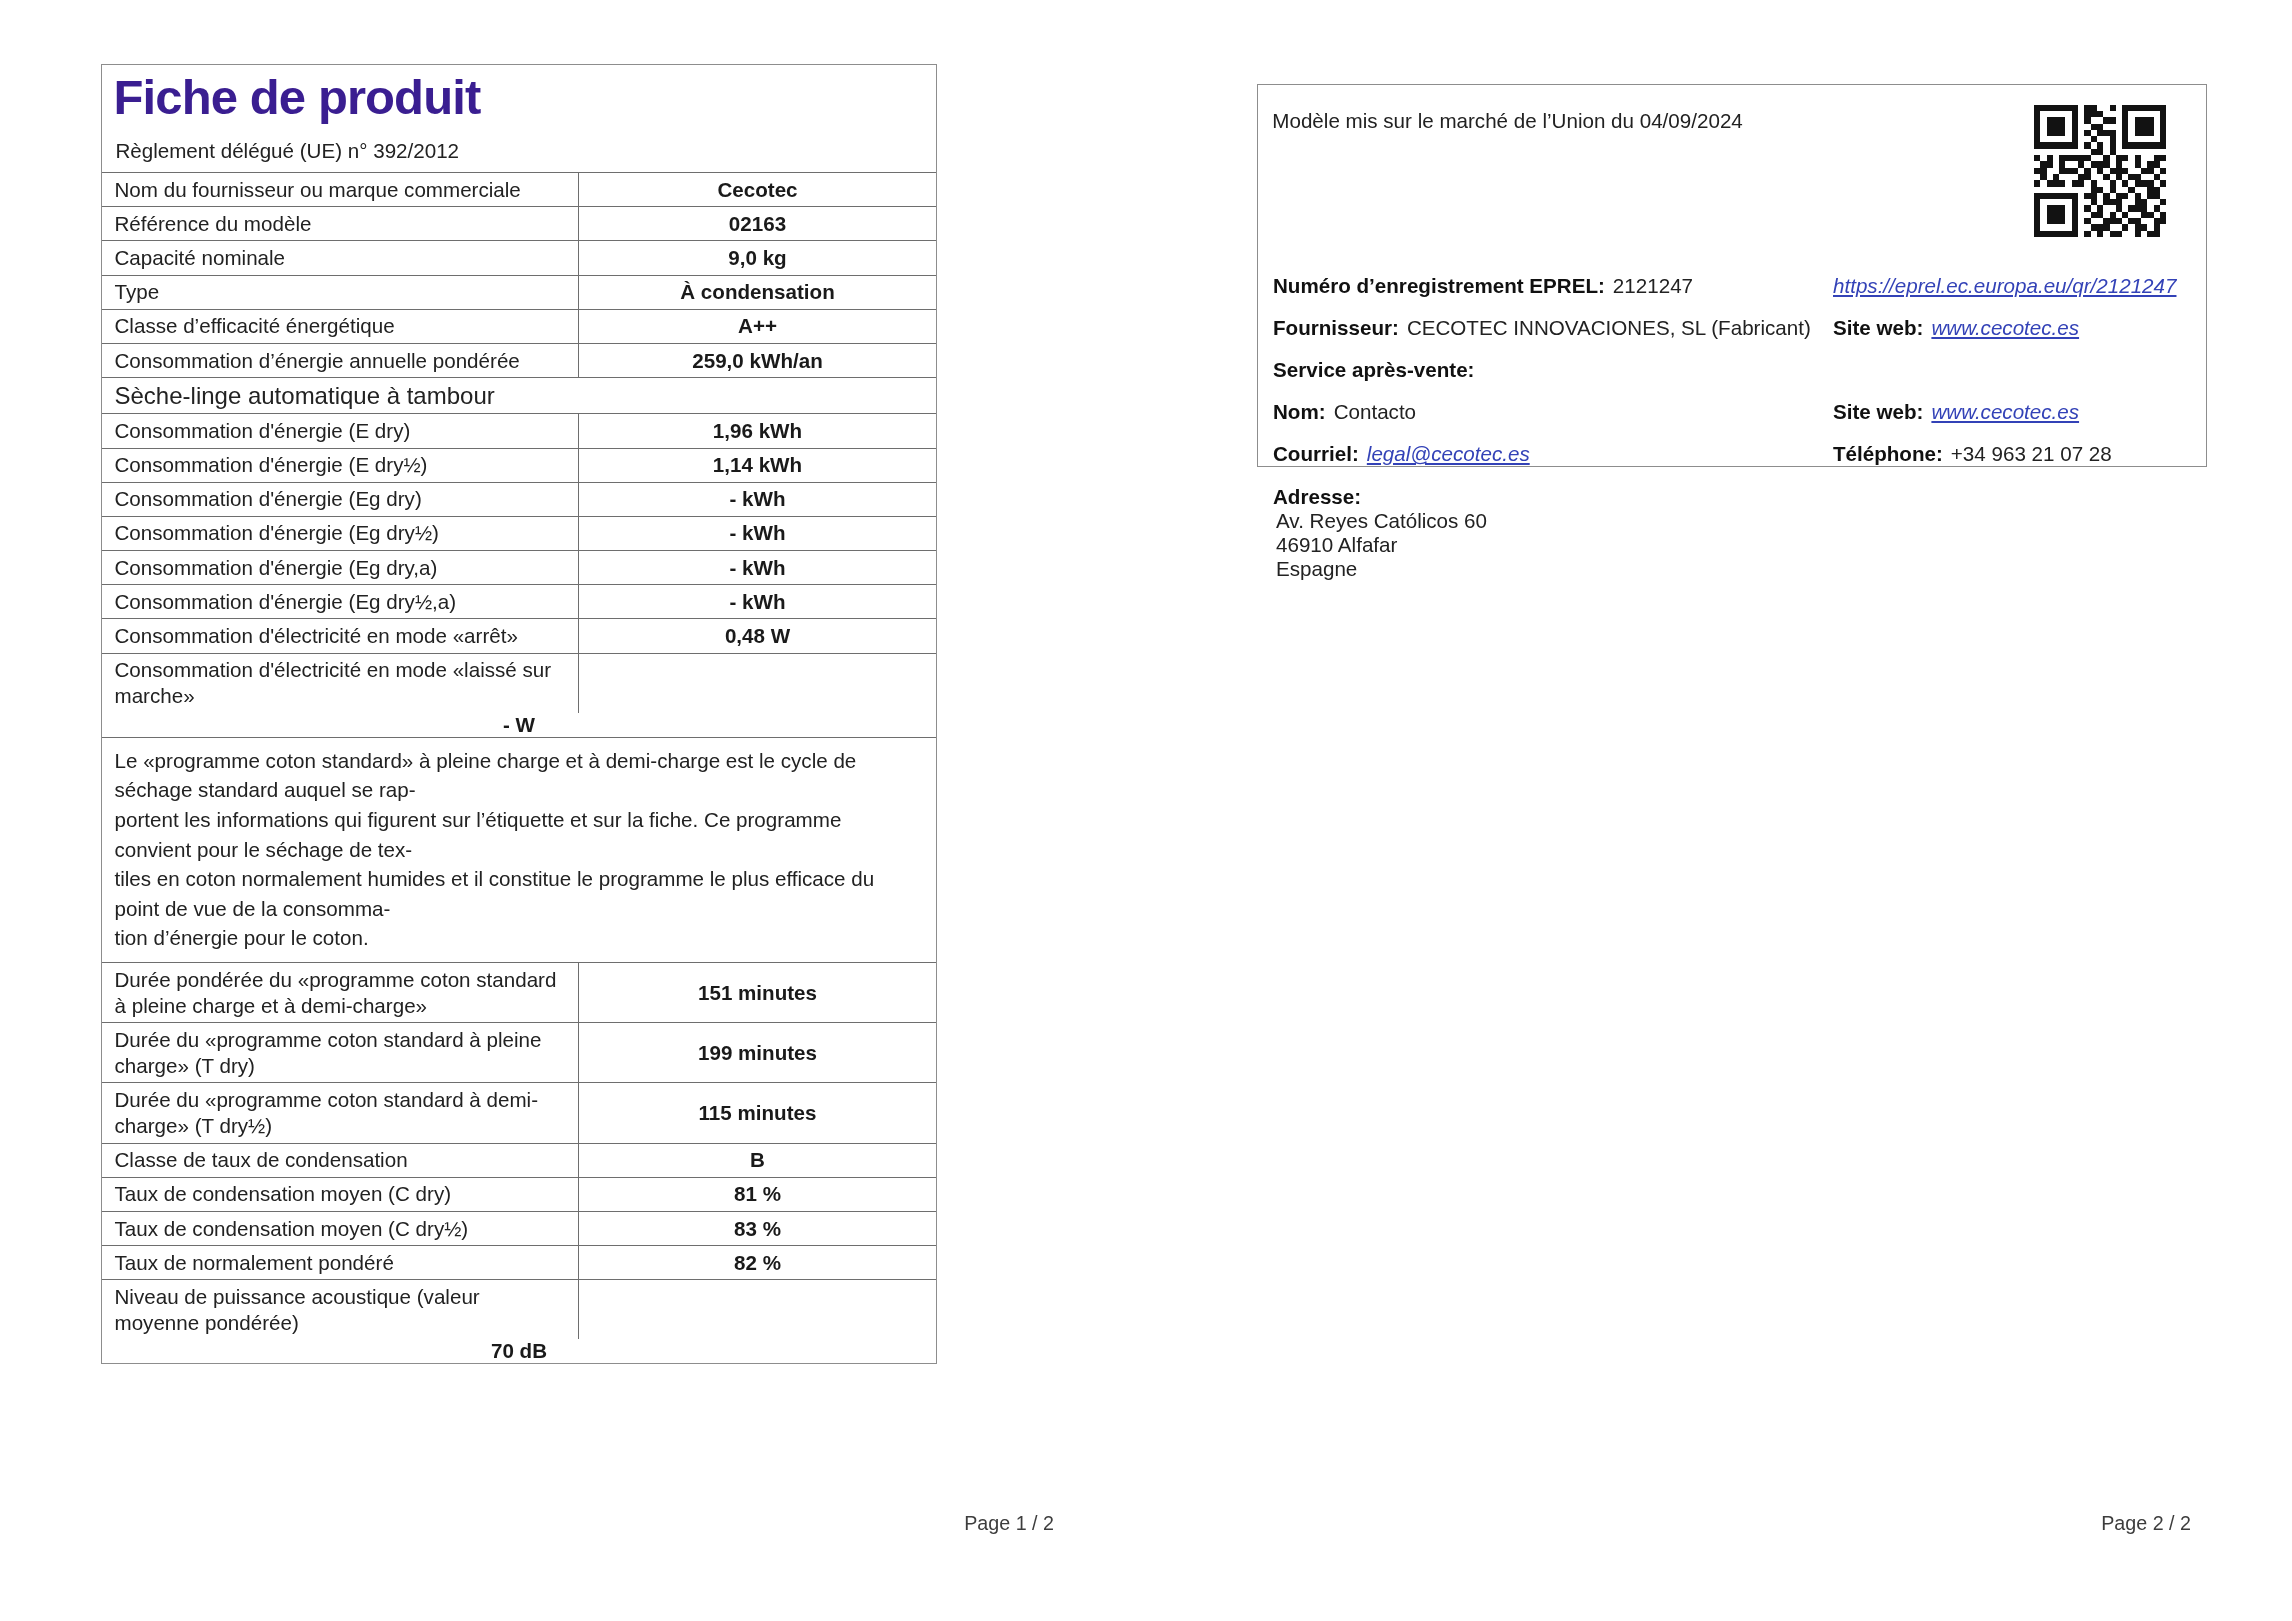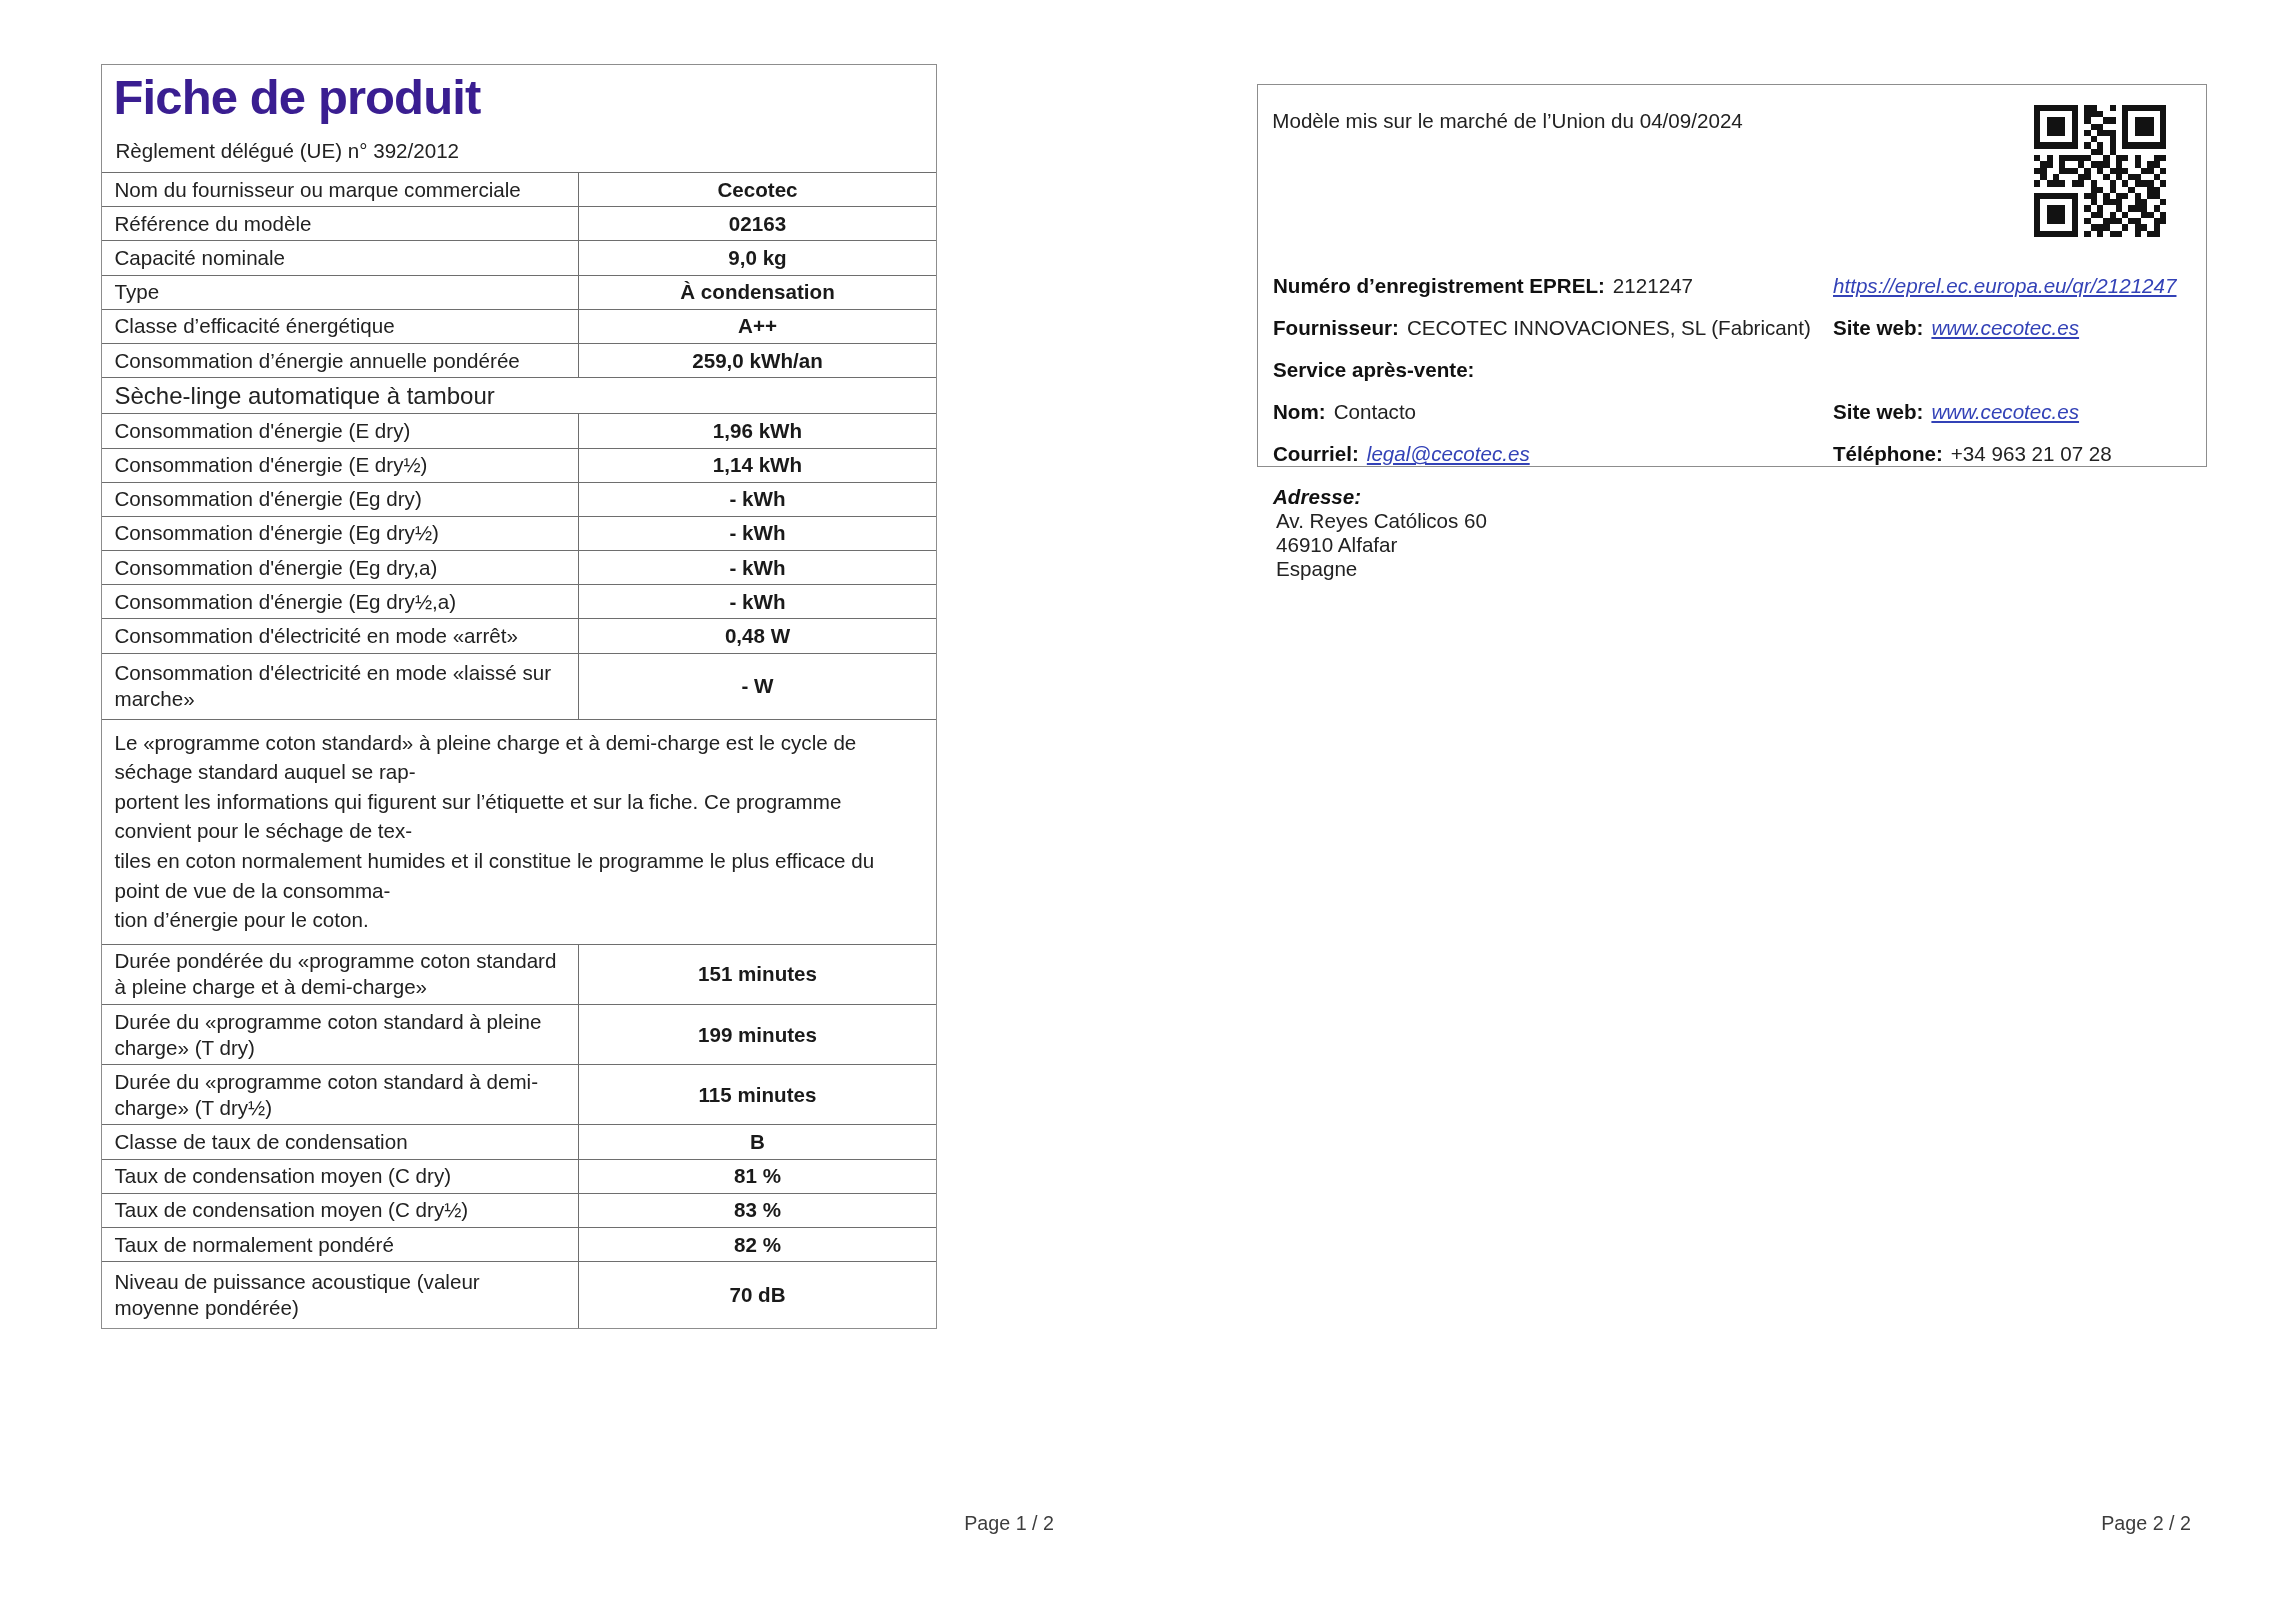--- a/index.html
+++ b/index.html
@@ -24,21 +24,21 @@
   .cell-l{
     width:477px;box-sizing:border-box;border-right:0.9px solid #6e6e6e;
     padding:3.6px 16px 3.6px 12.5px;display:flex;align-items:center;
     font-size:20.6px;line-height:26px;color:#222;
   }
   .cell-v{
     flex:1;display:flex;align-items:center;justify-content:center;
     font-size:20.6px;font-weight:bold;color:#1a1a1a;
   }
   .h-std{min-height:32px;}
-  .h-dbl{min-height:66px;}
+  .h-dbl{min-height:66px;flex-direction:column;}
   .h-dur{min-height:60px;}
   .row-full{min-height:32px;align-items:center;}
   .full-label{padding:3.6px 12.5px;font-size:24px;color:#222;}
   .row-note{display:block;padding:8px 12.5px 9px 12.5px;font-size:20.6px;line-height:29.6px;color:#222;}
   
   .page2{
     position:absolute;left:1257px;top:84px;width:950px;height:383px;
     border:0.9px solid #8d8d8d;box-sizing:border-box;background:#fff;
   }
   .p2-intro{position:absolute;left:14.3px;top:24px;font-size:20.6px;color:#222;}
@@ -647,21 +647,21 @@
     <span class="lbl">Site web:</span><a class="link">www.cecotec.es</a>
   </div>
 
   <div class="f-row f-left" style="top:357px;">
     <span class="lbl">Courriel:</span><a class="link">legal@cecotec.es</a>
   </div>
   <div class="f-row f-right" style="top:357px;">
     <span class="lbl">Téléphone:</span><span class="val">+34 963 21 07 28</span>
   </div>
 
-  <div class="f-row f-left" style="top:400px;font-style:italic;">
+  <div class="f-row f-left" style="top:400px;">
     <span class="lbl">Adresse:</span>
   </div>
   <div class="addr-line" style="top:424px;text-align:right;">Av. Reyes Católicos 60</div>
   <div class="addr-line" style="top:448px;">46910 Alfafar</div>
   <div class="addr-line" style="top:472px;">Espagne</div>
 </div>
 
 <div class="footer footer-1">Page 1 / 2</div>
 <div class="footer footer-2">Page 2 / 2</div>
 

